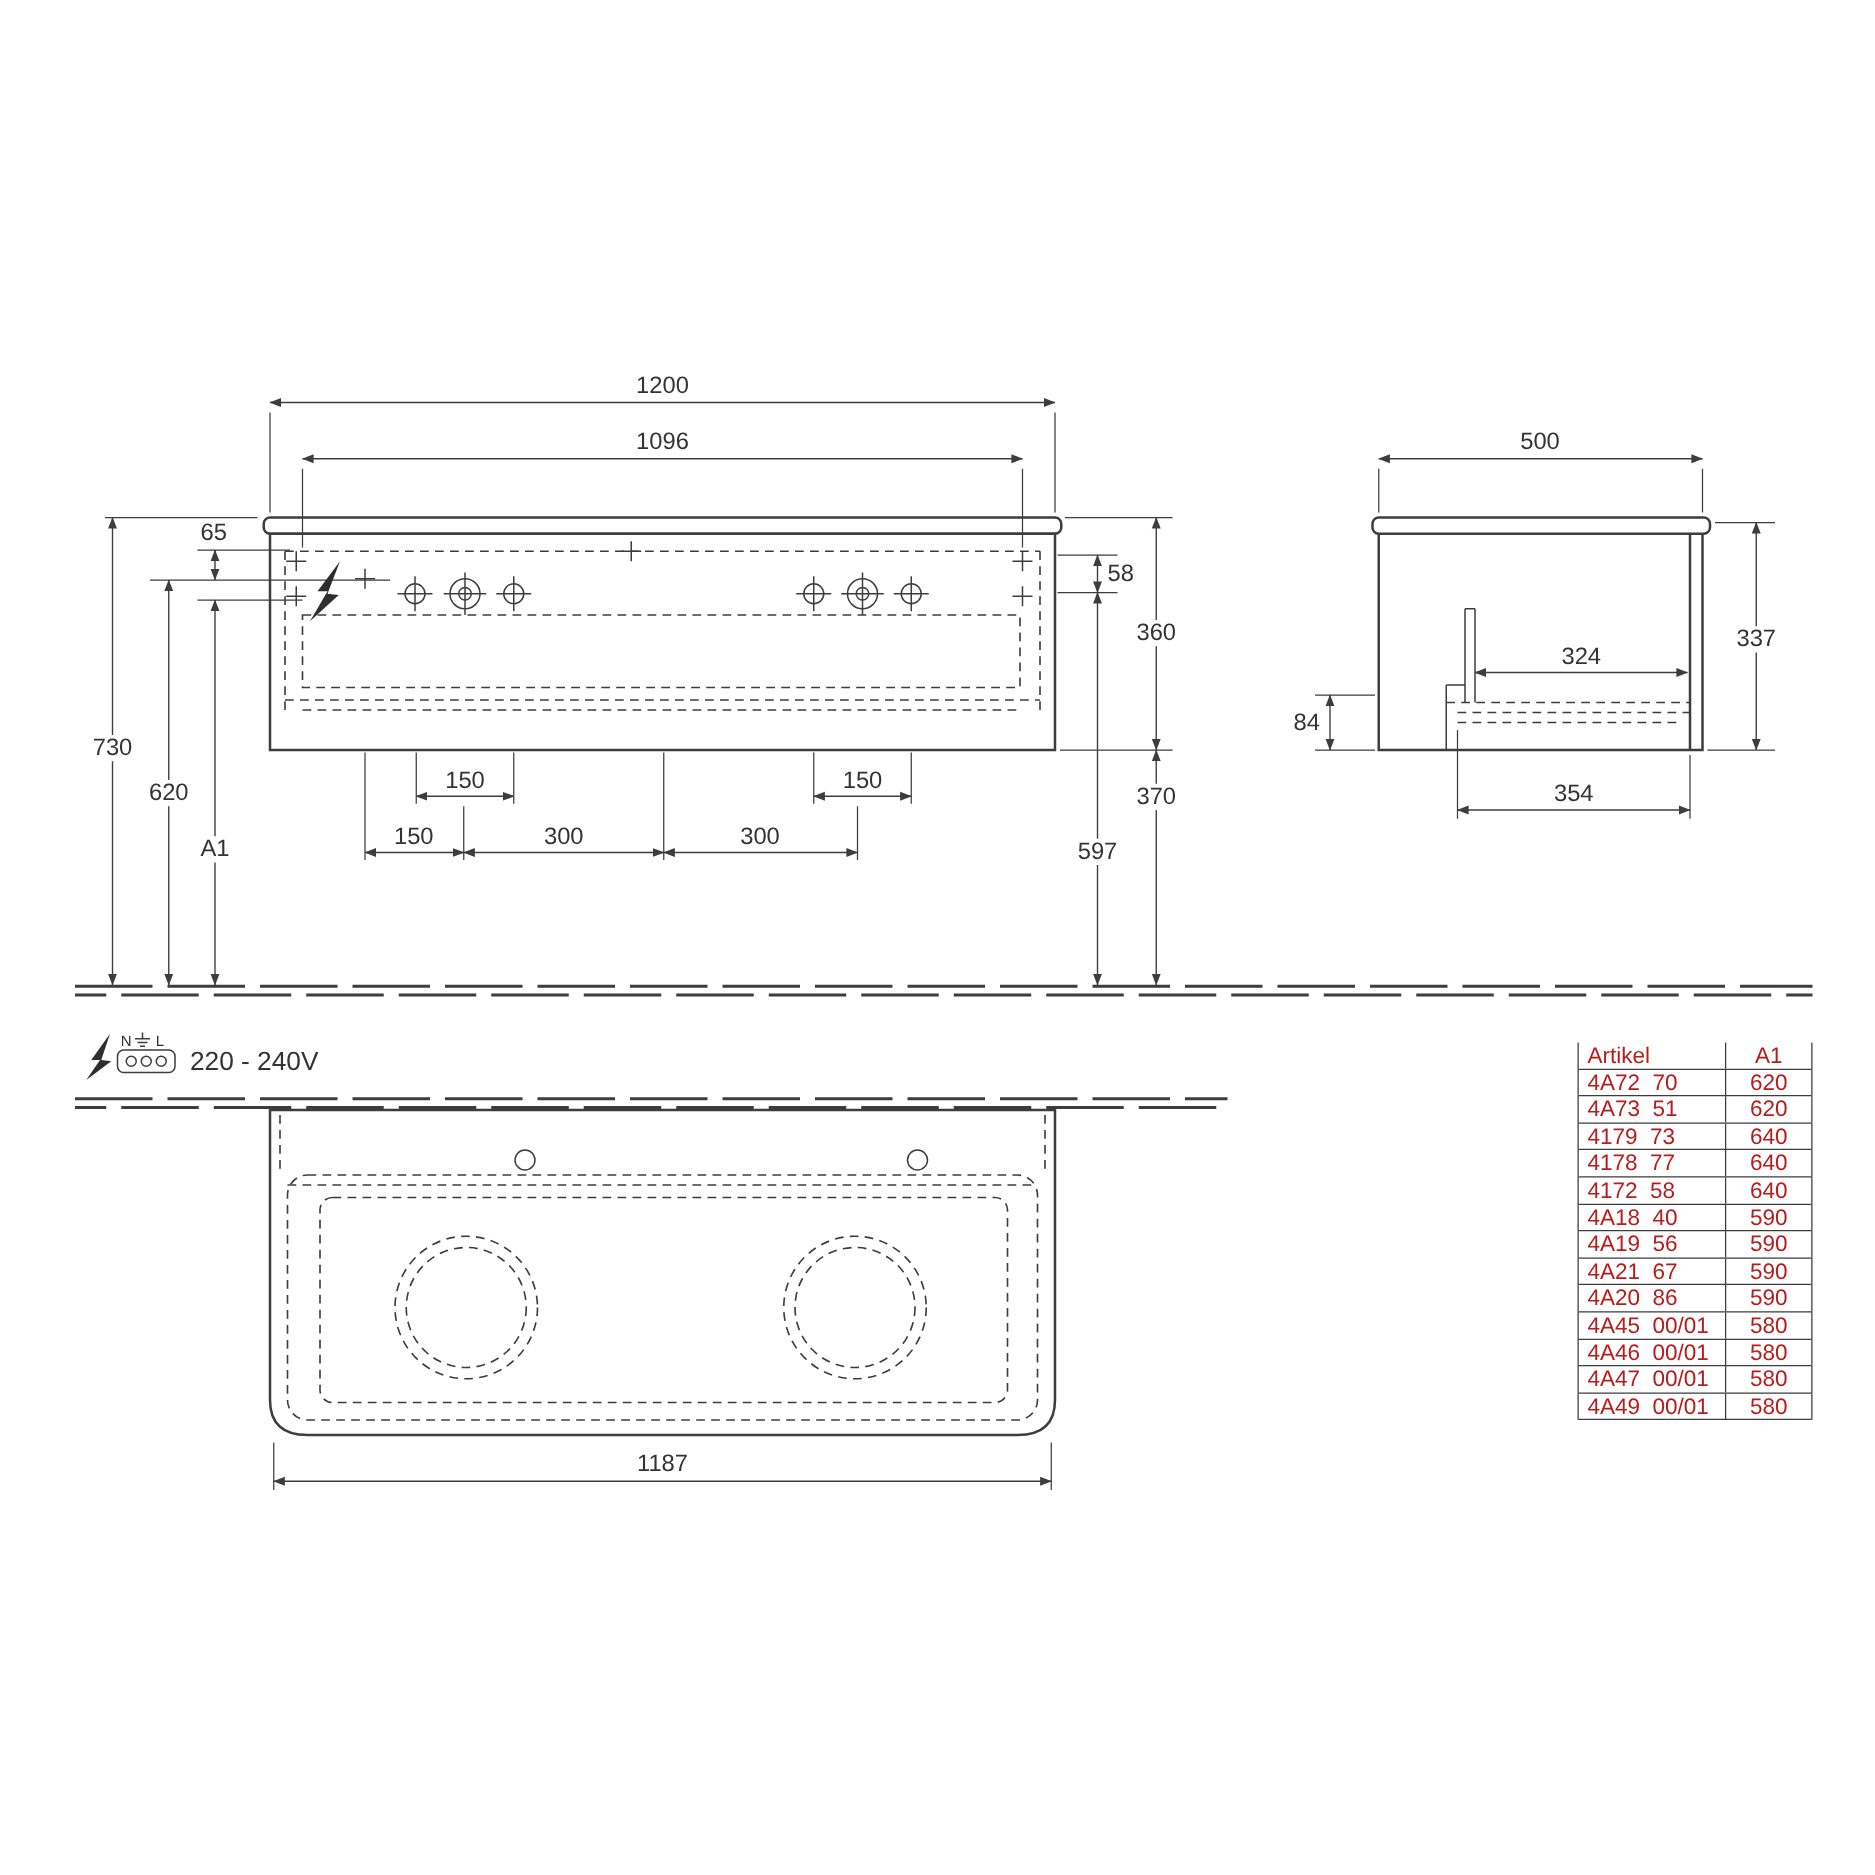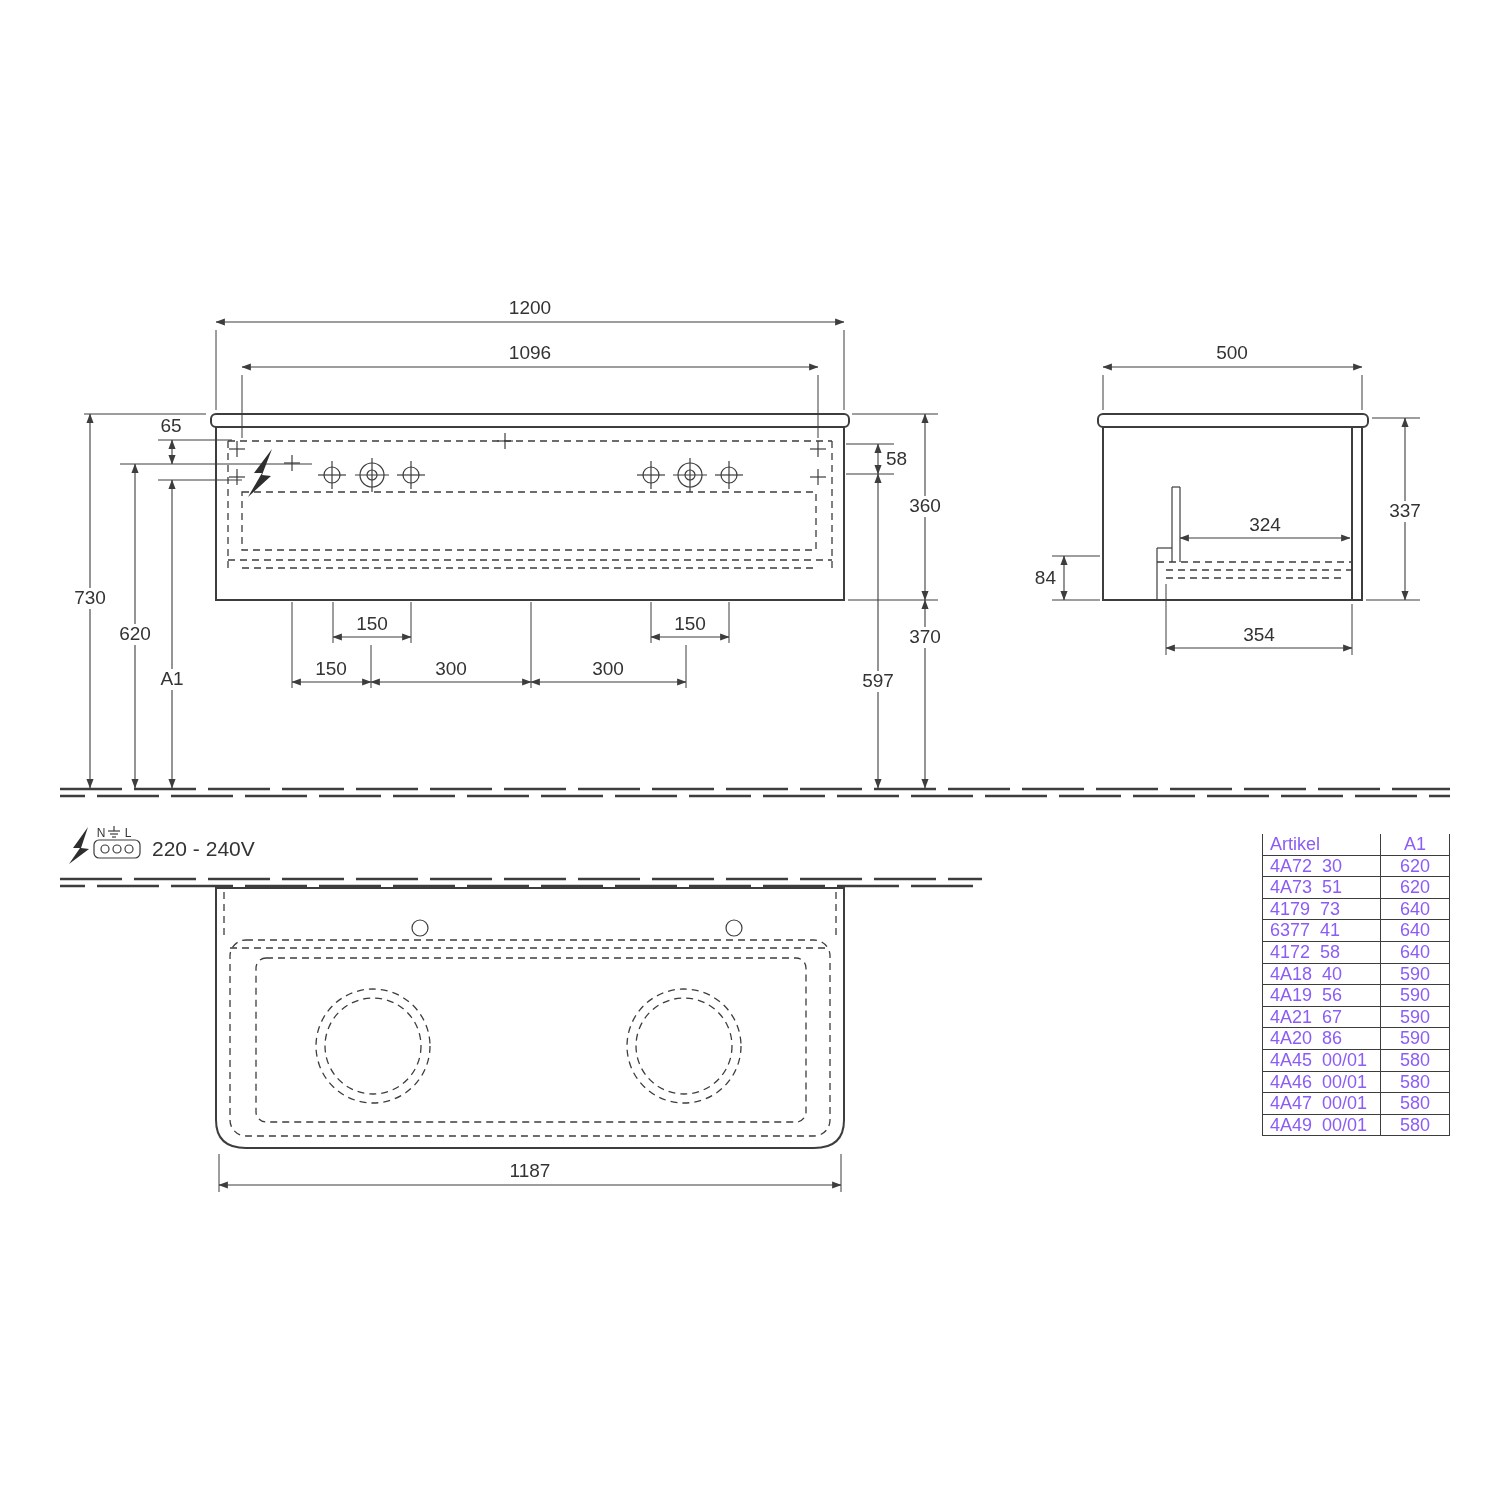--- a/index.html
+++ b/index.html
@@ -12,21 +12,21 @@
   .dsh  { stroke:#3d3d3d; stroke-width:1.3; fill:none; stroke-dasharray:7 5; }
   .dim  { stroke:#3d3d3d; stroke-width:1.1; fill:none; }
   .ext  { stroke:#3d3d3d; stroke-width:1;   fill:none; }
   .hatch{ stroke:#3d3d3d; stroke-width:2.4; fill:none; }
   svg text { font-family:"Liberation Sans", sans-serif; font-size:19px; fill:#333; }
   svg text.sm  { font-size:12px; }
   svg text.vol { font-size:21px; }
 
   
   .artikel-table { position:absolute; left:1262px; top:834px; width:188px;
-    font-size:18px; color:#8b5cf6;
+    font-size:18px; color:#b91c1c;
     border-left:1.5px solid #3d3d3d; border-right:1.5px solid #3d3d3d; }
   .thead, .trow { display:grid; grid-template-columns:117px 1fr; height:21.6px;
     align-items:center; border-bottom:1.5px solid #3d3d3d; }
   .c1 { padding-left:7px; white-space:pre; }
   .c2 { border-left:1.5px solid #3d3d3d; height:100%;
     display:flex; align-items:center; justify-content:center; }
 </style>
 </head>
 <body>
 
@@ -248,33 +248,33 @@
   </g>
 </svg>
 
 <div class="artikel-table">
   <div class="thead">
     <span class="c1">Artikel</span>
     <span class="c2">A1</span>
   </div>
   <div id="t-rows">
       <div class="trow">
-        <span class="c1">4A72  30</span>
+        <span class="c1">4A72  70</span>
         <span class="c2">620</span>
       </div>
       <div class="trow">
         <span class="c1">4A73  51</span>
         <span class="c2">620</span>
       </div>
       <div class="trow">
         <span class="c1">4179  73</span>
         <span class="c2">640</span>
       </div>
       <div class="trow">
-        <span class="c1">6377  41</span>
+        <span class="c1">4178  77</span>
         <span class="c2">640</span>
       </div>
       <div class="trow">
         <span class="c1">4172  58</span>
         <span class="c2">640</span>
       </div>
       <div class="trow">
         <span class="c1">4A18  40</span>
         <span class="c2">590</span>
       </div>

